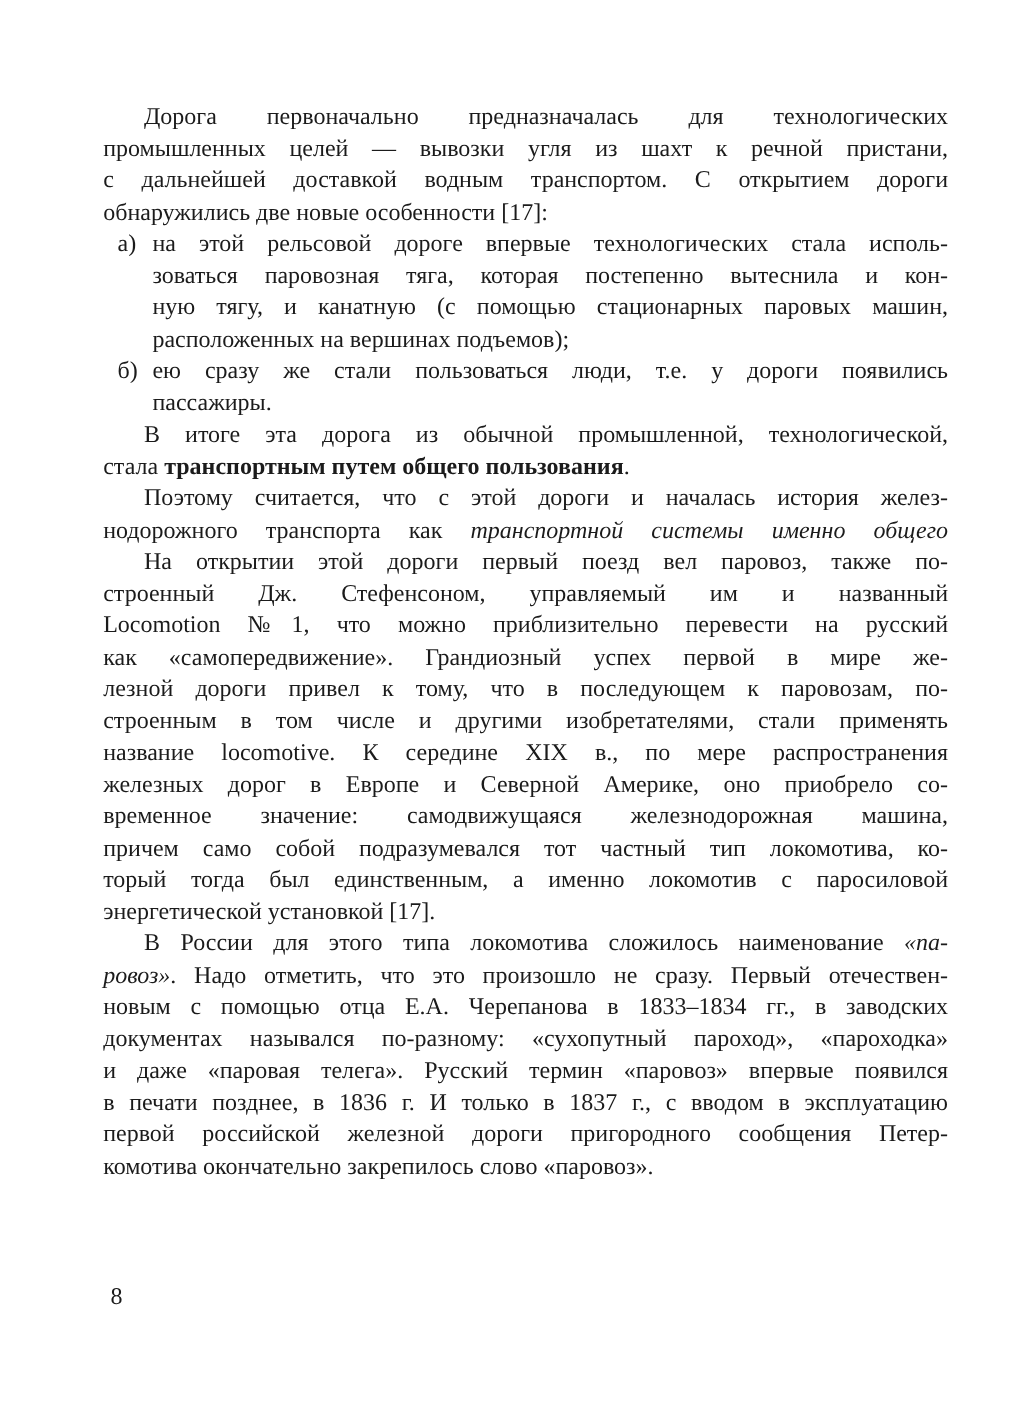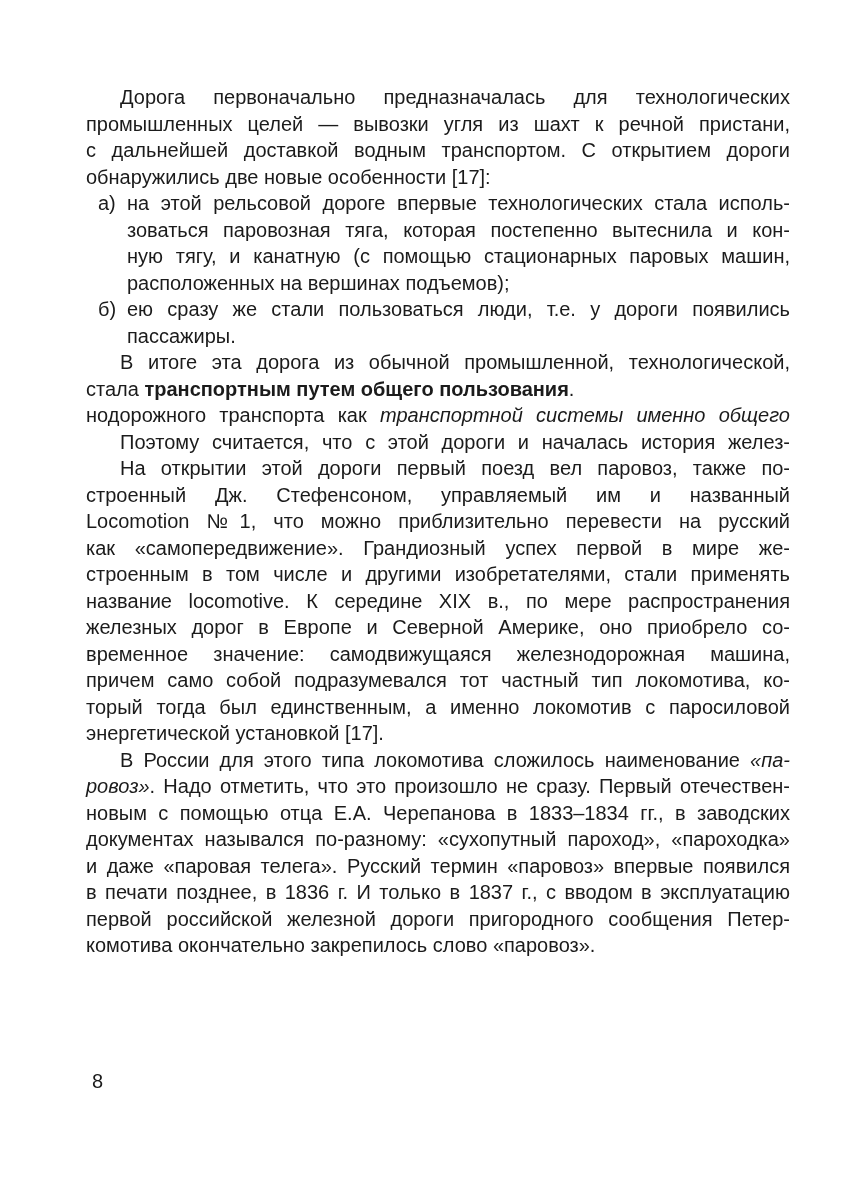--- a/index.html
+++ b/index.html
@@ -6,21 +6,21 @@
     margin: 0;
     padding: 0;
     background: #ffffff;
   }
   .page {
     position: relative;
     width: 857px;
     height: 1178px;
     background: #ffffff;
     overflow: hidden;
-    font-family: Liberation Sans, sans-serif;
+    font-family: Liberation Serif, serif;
     color: #1b1b1b;
   }
   .text-block {
     position: absolute;
     left: 86px;
     top: 84px;
     width: 704px;
     font-size: 20px;
     line-height: 26.5px;
   }
@@ -58,26 +58,27 @@
       <div class="line plain"><span>с дальнейшей доставкой водным транспортом. С открытием дороги</span></div>
       <div class="line plain last"><span>обнаружились две новые особенности [17]:</span></div>
       <div class="line li-first"><span class="marker">а)</span><span>на этой рельсовой дороге впервые технологических стала исполь-</span></div>
       <div class="line li-cont"><span>зоваться паровозная тяга, которая постепенно вытеснила и кон-</span></div>
       <div class="line li-cont"><span>ную тягу, и канатную (с помощью стационарных паровых машин,</span></div>
       <div class="line li-cont last"><span>расположенных на вершинах подъемов);</span></div>
       <div class="line li-first"><span class="marker">б)</span><span>ею сразу же стали пользоваться люди, т.е. у дороги появились</span></div>
       <div class="line li-cont last"><span>пассажиры.</span></div>
       <div class="line p-first"><span>В итоге эта дорога из обычной промышленной, технологической,</span></div>
       <div class="line plain last"><span>стала </span><span class="b">транспортным путем общего пользования</span><span>.</span></div>
+      <div class="line p-first"><span>Поэтому считается, что с этой дороги и началась история желез-</span></div>
       <div class="line plain"><span>нодорожного транспорта как </span><span class="i">транспортной системы именно общего</span></div>
-      <div class="line p-first"><span>Поэтому считается, что с этой дороги и началась история желез-</span></div>
       <div class="line p-first"><span>На открытии этой дороги первый поезд вел паровоз, также по-</span></div>
       <div class="line plain"><span>строенный Дж. Стефенсоном, управляемый им и названный</span></div>
       <div class="line plain"><span>Locomotion №1, что можно приблизительно перевести на русский</span></div>
       <div class="line plain"><span>как «самопередвижение». Грандиозный успех первой в мире же-</span></div>
+      <div class="line plain"><span>лезной дороги привел к тому, что в последующем к паровозам, по-</span></div>
       <div class="line plain"><span>строенным в том числе и другими изобретателями, стали применять</span></div>
       <div class="line plain"><span>название locomotive. К середине XIX в., по мере распространения</span></div>
       <div class="line plain"><span>железных дорог в Европе и Северной Америке, оно приобрело со-</span></div>
       <div class="line plain"><span>временное значение: самодвижущаяся железнодорожная машина,</span></div>
       <div class="line plain"><span>причем само собой подразумевался тот частный тип локомотива, ко-</span></div>
       <div class="line plain"><span>торый тогда был единственным, а именно локомотив с паросиловой</span></div>
       <div class="line plain last"><span>энергетической установкой [17].</span></div>
       <div class="line p-first"><span>В России для этого типа локомотива сложилось наименование </span><span class="i">«па-</span></div>
       <div class="line plain"><span class="i">ровоз»</span><span>. Надо отметить, что это произошло не сразу. Первый отечествен-</span></div>
       <div class="line plain"><span>новым с помощью отца Е.А. Черепанова в 1833–1834 гг., в заводских</span></div>

